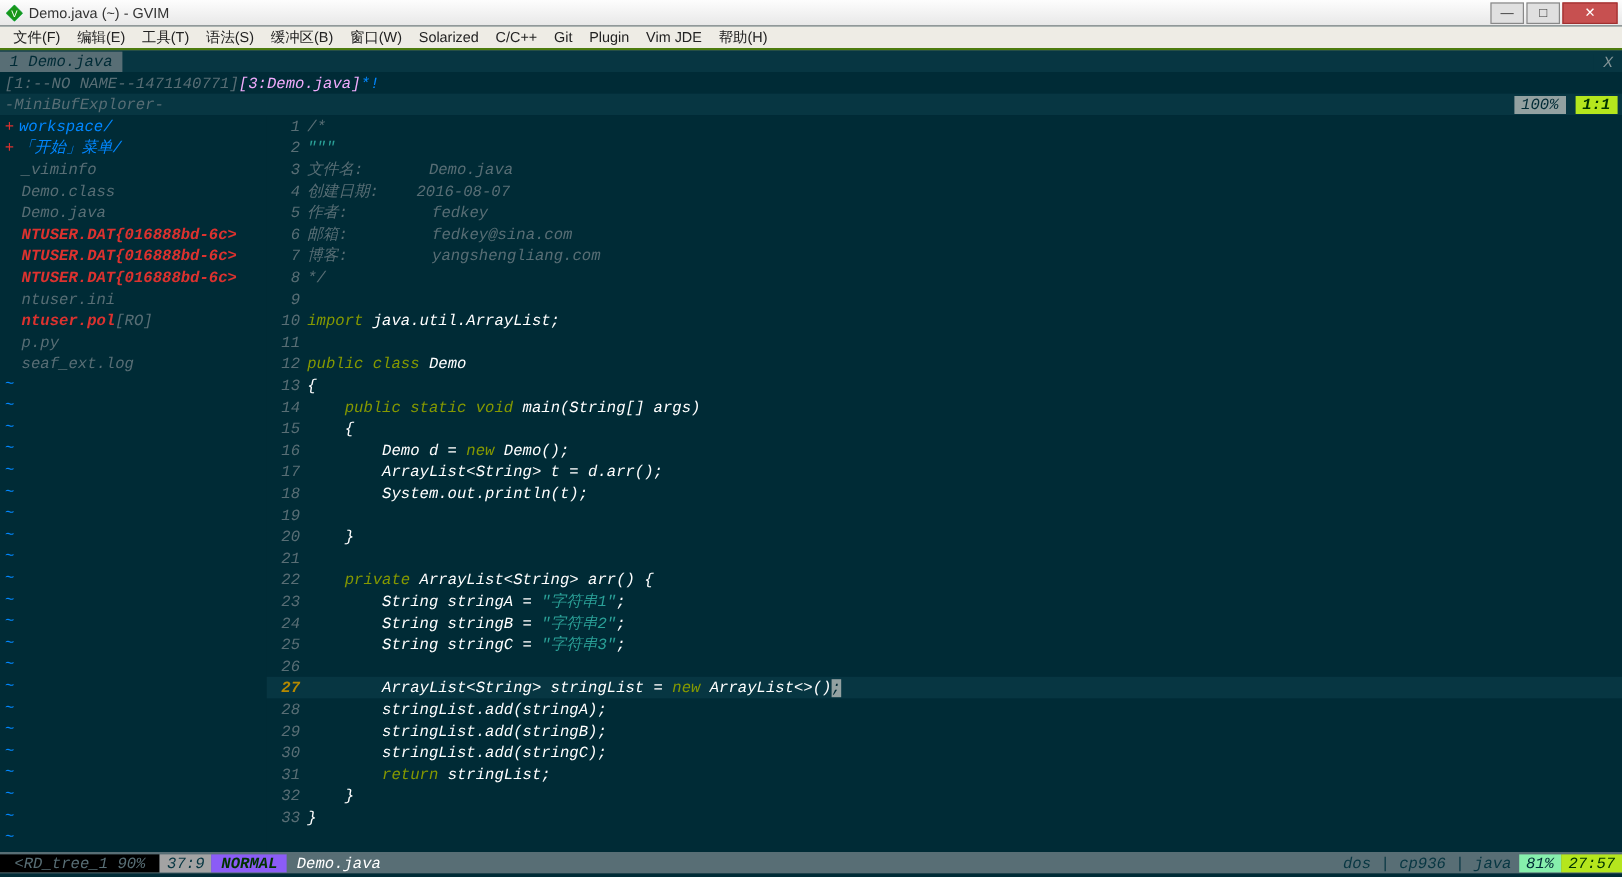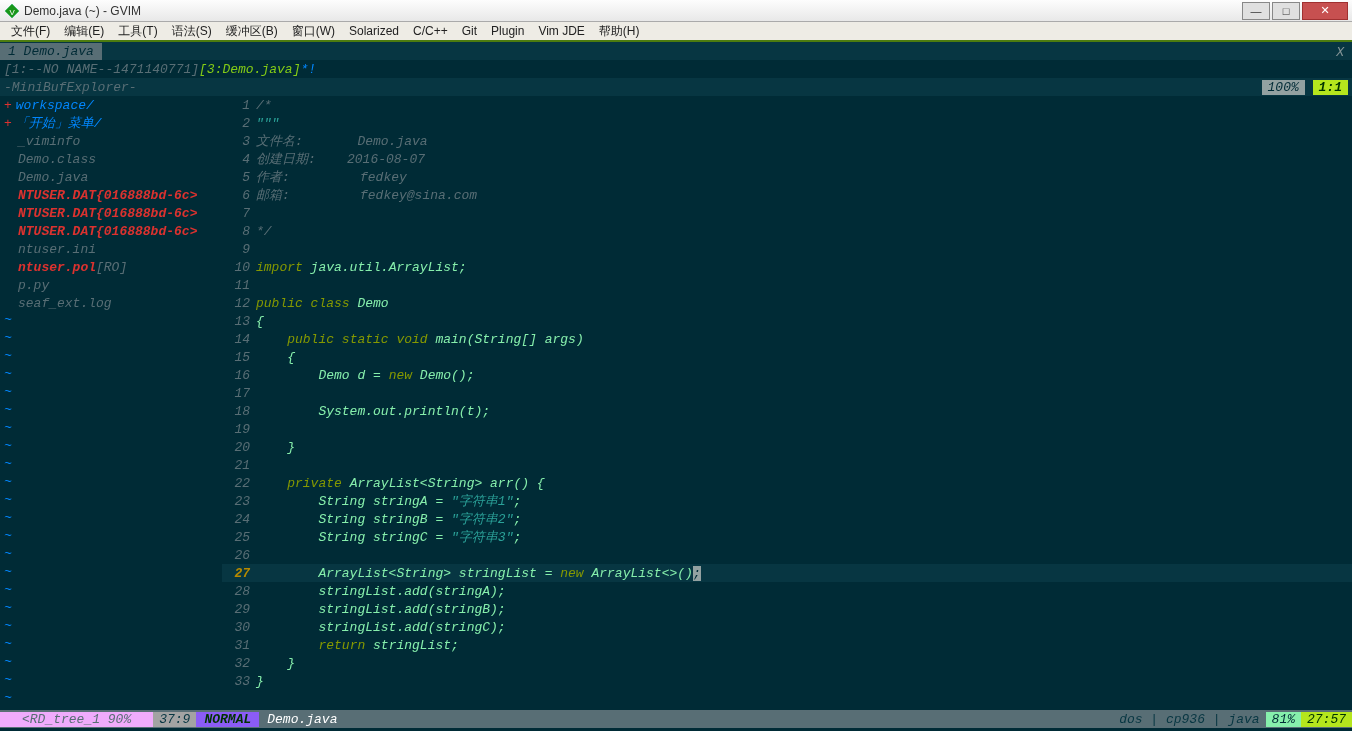--- a/index.html
+++ b/index.html
@@ -9,50 +9,50 @@
 .winbtns { margin-left:auto; display:flex; gap:2px; }
 .winbtn { width:28px; height:18px; border:1px solid #888; background:#e0e0e0; display:flex; align-items:center; justify-content:center; font-size:11px; cursor:default; }
 .winbtn.close { background:#c75050; color:#fff; border-color:#a03030; width:46px; }
 .menubar { height:20px; background:#eeece5; display:flex; align-items:center; padding:0 4px; font-style:normal; font-family:Tahoma,sans-serif; font-size:12px; color:#222; border-bottom:2px solid #4d7c0f; }
 .menubar span { padding:0 7px; cursor:default; }
 .tabbar { height:18px; background:#073642; display:flex; align-items:flex-end; }
 .tab { padding:1px 8px; background:#586e75; color:#002b36; font-style:italic; }
 .tabclose { margin-left:auto; padding:0 8px; color:#839496; background:#073642; font-style:italic; }
 .bufline { height:18px; padding:0 4px; color:#586e75; font-style:italic; display:flex; align-items:center; }
 .bufline .b1 { color:#586e75; }
-.bufline .b3 { color:#84cc16;text-align:right; }
+.bufline .b3 { color:#f0abfc;text-align:right; }
 .bufline .star { color:#0087ff; }
 .minibuf { height:18px; padding:0 4px; color:#586e75; font-style:italic; display:flex; align-items:center; justify-content:space-between; background:#073642;}
 .main { display:flex; height:calc(731px - 22px - 20px - 18px - 18px - 18px - 18px - 3px); }
 .tree { width:222px; background:#002b36; padding:0 4px; overflow:hidden; }
 .tree .row { height:18px; display:flex; align-items:center; white-space:nowrap; overflow:hidden; }
 .tree .plus { color:#dc322f; margin-right:4px; }
 .tree .dir { color:#0087ff; }
 .tree .file { color:#586e75; padding-left:14px; }
 .tree .red { color:#dc322f; font-weight:bold; padding-left:14px; overflow:hidden; text-overflow:clip;}
 .tree .ro { color:#586e75; }
 .tree .tilde { color:#0087ff; height:18px; }
 .gutter { width:34px; text-align:right; color:#586e75; padding-right:6px; flex-shrink:0; }
 .editor { flex:1; background:#002b36; overflow:hidden; }
 .editor .line { height:18px; display:flex; align-items:center; white-space:pre; }
 .editor .cur .gutter { color:#b58900; font-weight:bold; font-style:italic; }
 .editor .cur { background:#073642; }
 .c-comment { color:#586e75; }
 .c-keyword { color:#859900; }
 .c-string { color:#2aa198; }
-.c-ident { color:#86efac; }
+.c-ident { color:#ffffff; }
 .cursor { background:#93a1a1; color:#002b36; }
 .statusbar { height:18px; display:flex; align-items:center; background:#586e75; color:#002b36; font-style:italic; }
 .statusbar .seg { padding:0 6px; }
 .statusbar .mode { background:#8b5cf6; color:#003300; font-weight:bold; font-style:italic; padding:0 8px; }
 .statusbar .fname { background:#586e75; color:#fff; padding:0 8px; flex:0 0 auto; }
 .statusbar .spacer { flex:1; background:#586e75; }
 .statusbar .pct { background:#86efac; color:#002b36; padding:0 6px; }
 .statusbar .pos { background:#b5e61d; color:#003300; padding:0 6px; font-weight:normal; }
-.statusbar .treestat { background:#f0abfc; color:#586e75; padding:0 22px; }
+.statusbar .treestat { background:#000000; color:#586e75; padding:0 12px; }
 .cmdline { height:3px; background:#002b36; }
 svg.vimicon { width:14px; height:14px; }
 </style>
 </head>
 <body>
 
 <div class="titlebar">
   <span class="icon">
     <svg class="vimicon" viewBox="0 0 16 16">
         <polygon points="8,0 16,8 8,16 0,8" fill="#199619" stroke="#0a5" stroke-width="0.5"></polygon>
@@ -165,31 +165,31 @@
       <div class="tilde">~</div>
       <div class="tilde">~</div>
     </div>
   <div class="editor" id="editor">
       <div class="line"><span class="gutter">1</span><span class="c-comment">/*</span></div>
       <div class="line"><span class="gutter">2</span><span class="c-string">"""</span></div>
       <div class="line"><span class="gutter">3</span><span class="c-comment">文件名:       Demo.java</span></div>
       <div class="line"><span class="gutter">4</span><span class="c-comment">创建日期:    2016-08-07</span></div>
       <div class="line"><span class="gutter">5</span><span class="c-comment">作者:         fedkey</span></div>
       <div class="line"><span class="gutter">6</span><span class="c-comment">邮箱:         fedkey@sina.com</span></div>
-      <div class="line"><span class="gutter">7</span></div>
+      <div class="line"><span class="gutter">7</span><span class="c-comment">博客:         yangshengliang.com</span></div>
       <div class="line"><span class="gutter">8</span><span class="c-comment">*/</span></div>
       <div class="line"><span class="gutter">9</span></div>
       <div class="line"><span class="gutter">10</span><span class="c-keyword">import</span><span class="c-ident"> java.util.ArrayList;</span></div>
       <div class="line"><span class="gutter">11</span></div>
       <div class="line"><span class="gutter">12</span><span class="c-keyword">public class</span><span class="c-ident"> Demo</span></div>
       <div class="line"><span class="gutter">13</span><span class="c-ident">{</span></div>
       <div class="line"><span class="gutter">14</span><span class="c-ident">    </span><span class="c-keyword">public static void</span><span class="c-ident"> main(String[] args)</span></div>
       <div class="line"><span class="gutter">15</span><span class="c-ident">    {</span></div>
       <div class="line"><span class="gutter">16</span><span class="c-ident">        Demo d = </span><span class="c-keyword">new</span><span class="c-ident"> Demo();</span></div>
-      <div class="line"><span class="gutter">17</span></div>
+      <div class="line"><span class="gutter">17</span><span class="c-ident">        ArrayList&lt;String&gt; t = d.arr();</span></div>
       <div class="line"><span class="gutter">18</span><span class="c-ident">        System.out.println(t);</span></div>
       <div class="line"><span class="gutter">19</span></div>
       <div class="line"><span class="gutter">20</span><span class="c-ident">    }</span></div>
       <div class="line"><span class="gutter">21</span></div>
       <div class="line"><span class="gutter">22</span><span class="c-ident">    </span><span class="c-keyword">private</span><span class="c-ident"> ArrayList&lt;String&gt; arr() {</span></div>
       <div class="line"><span class="gutter">23</span><span class="c-ident">        String stringA = </span><span class="c-string">"字符串1"</span><span class="c-ident">;</span></div>
       <div class="line"><span class="gutter">24</span><span class="c-ident">        String stringB = </span><span class="c-string">"字符串2"</span><span class="c-ident">;</span></div>
       <div class="line"><span class="gutter">25</span><span class="c-ident">        String stringC = </span><span class="c-string">"字符串3"</span><span class="c-ident">;</span></div>
       <div class="line"><span class="gutter">26</span></div>
       <div class="line cur"><span class="gutter">27</span><span class="c-ident">        ArrayList&lt;String&gt; stringList = </span><span class="c-keyword">new</span><span class="c-ident"> ArrayList&lt;&gt;()</span><span class="cursor">;</span></div>

